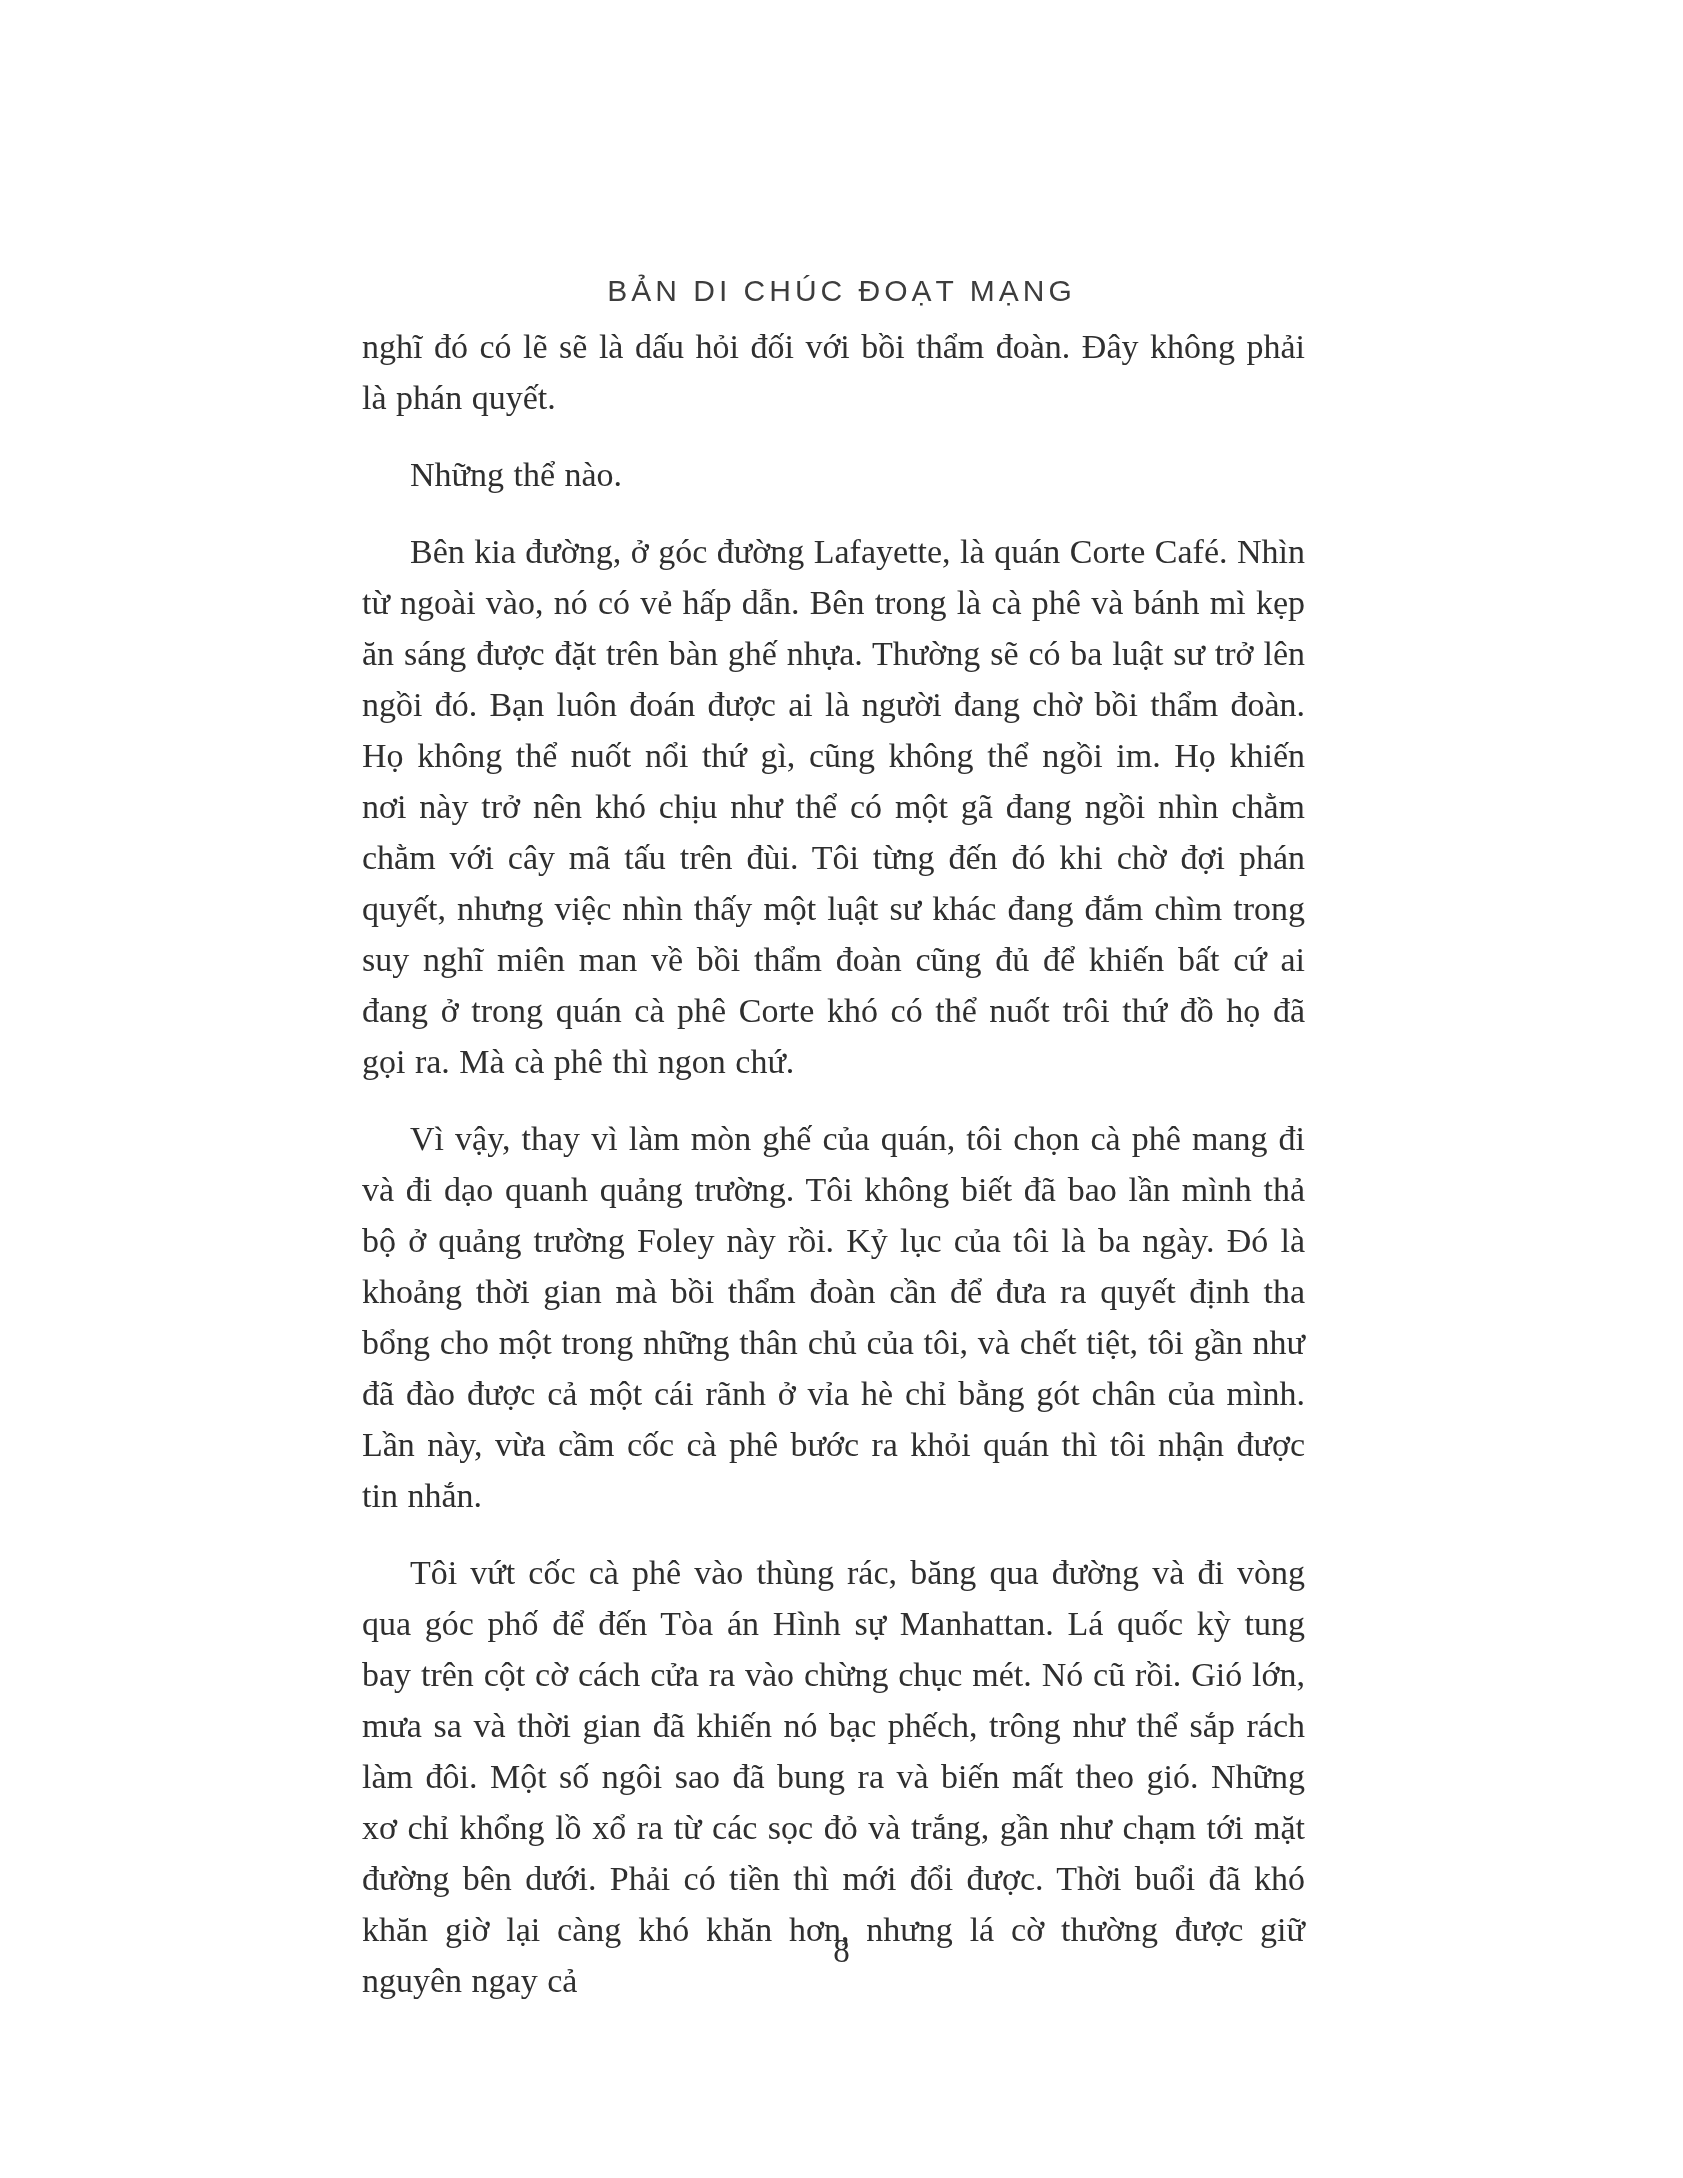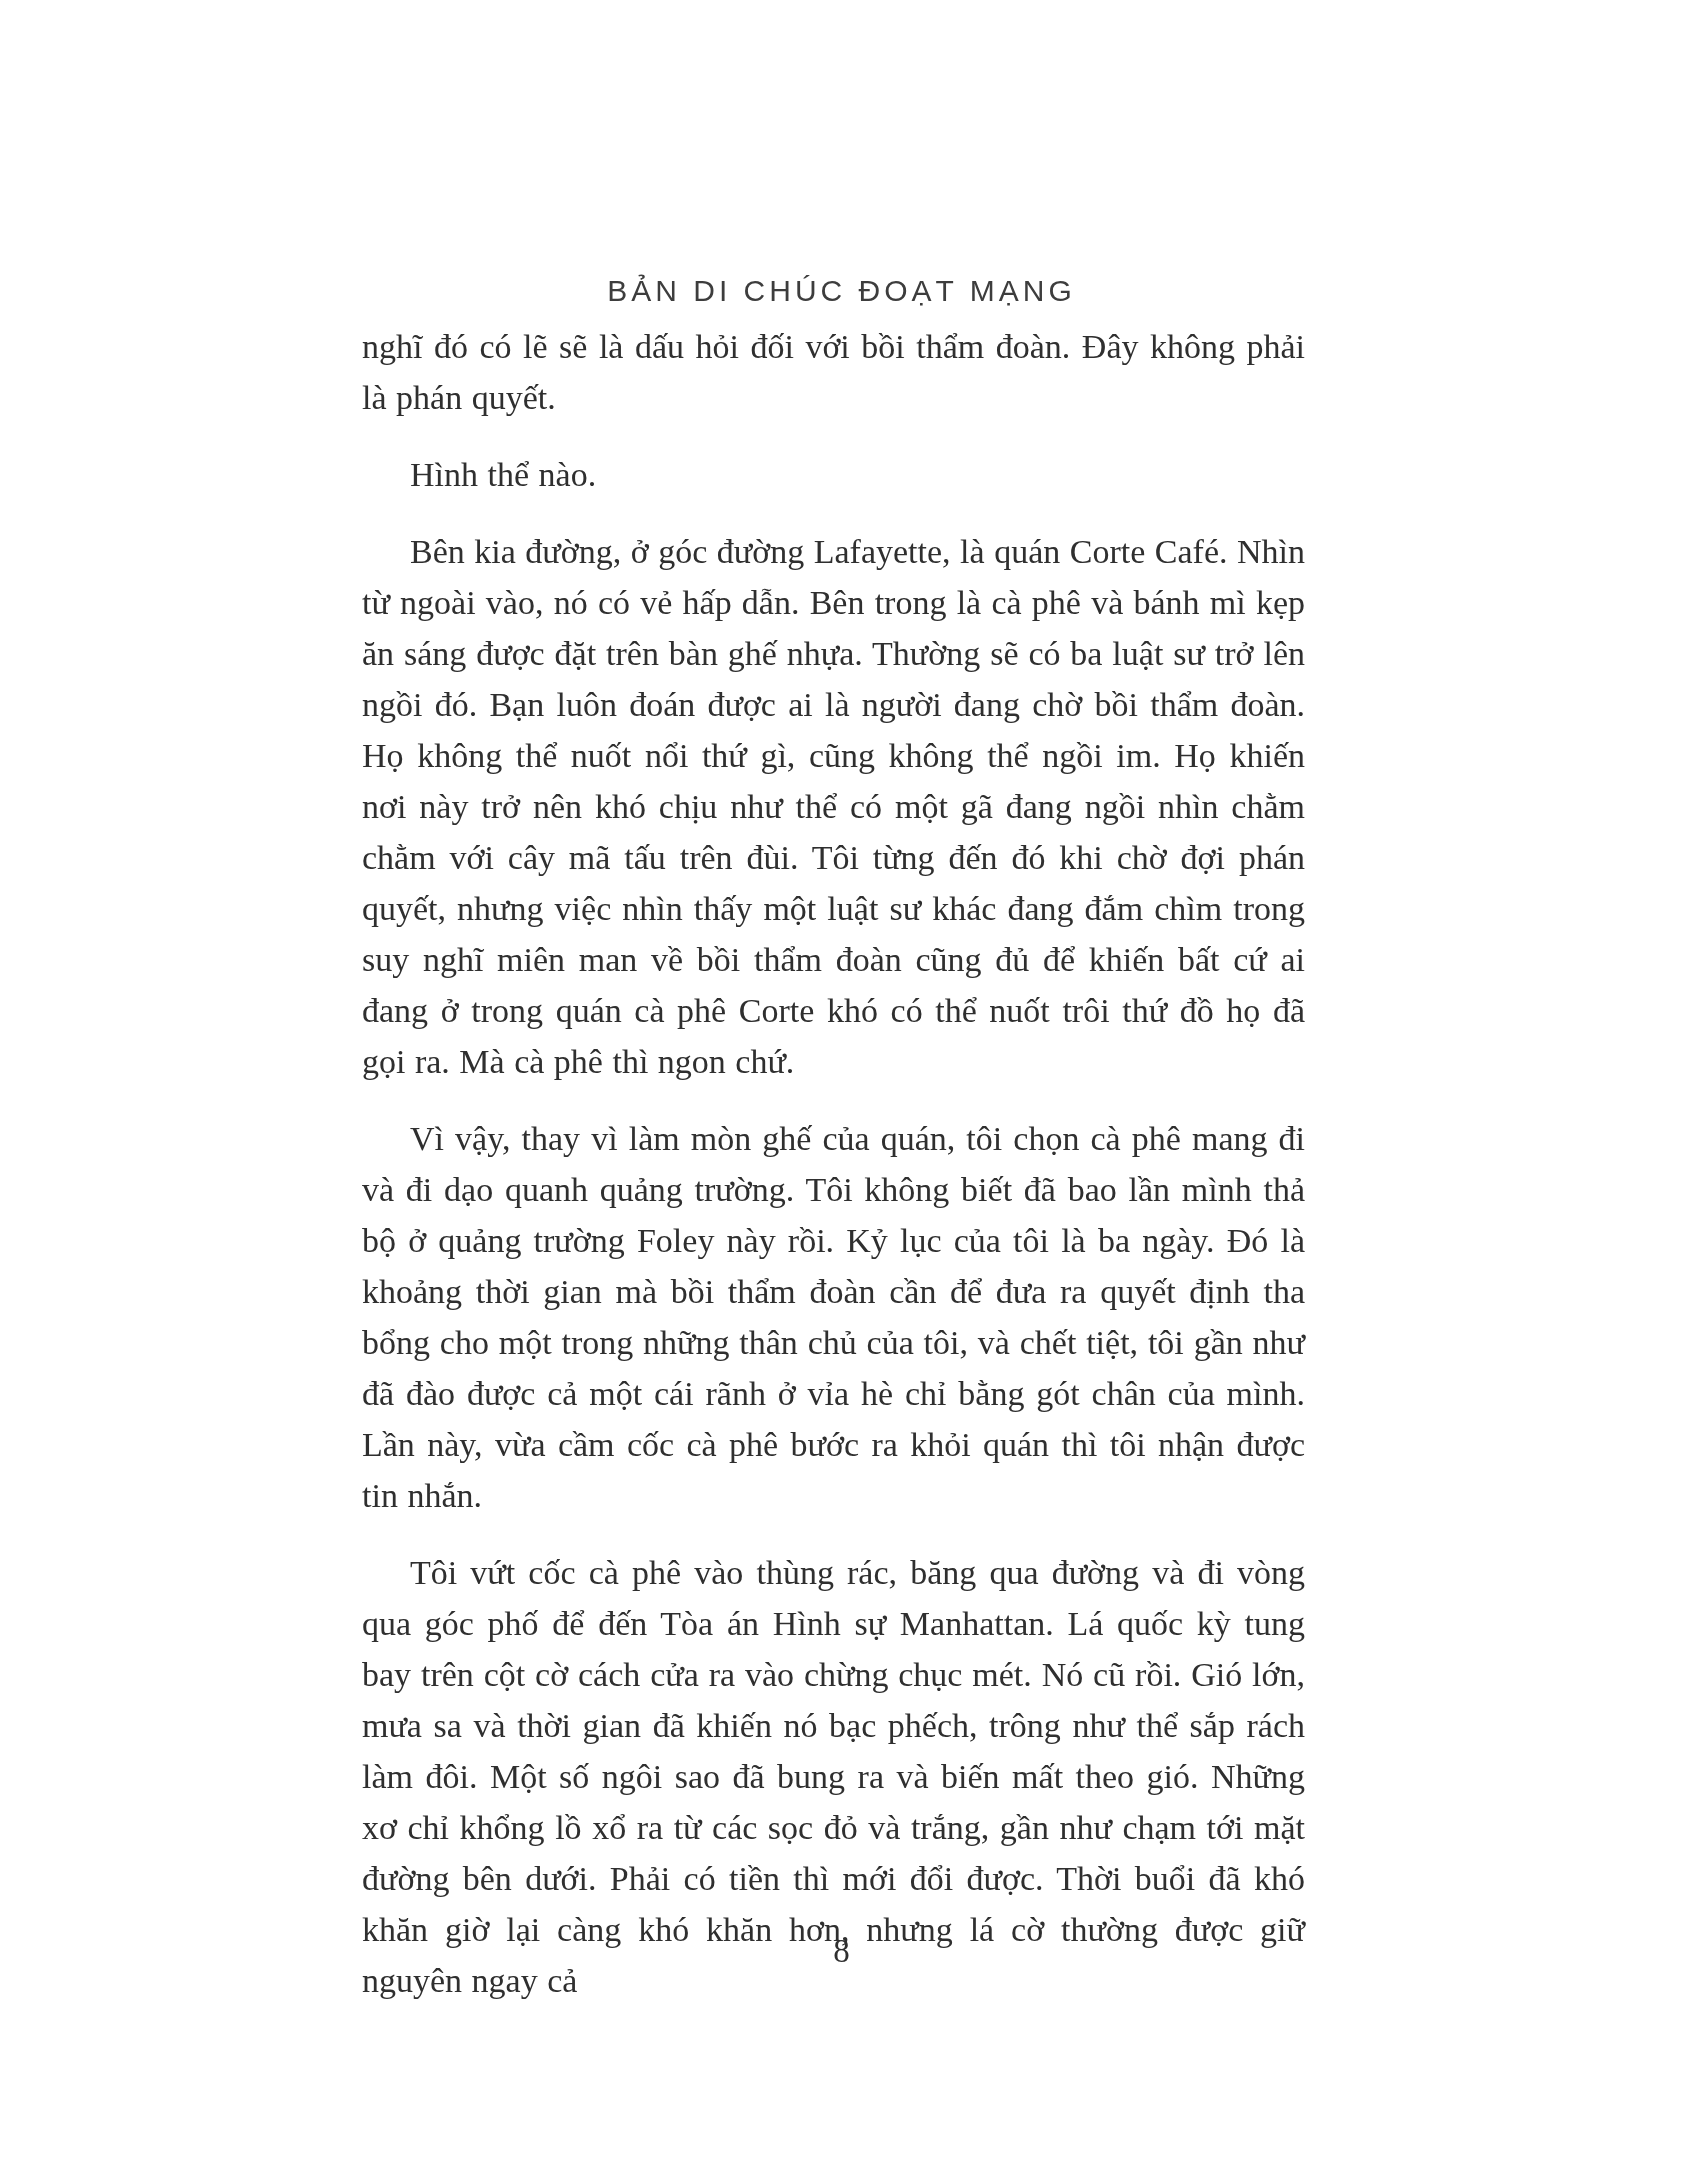--- a/index.html
+++ b/index.html
@@ -65,21 +65,21 @@
   </style>
 </head>
 <body>
 
 <div class="page">
 
   <div class="running-head">BẢN DI CHÚC ĐOẠT MẠNG</div>
 
   <div class="body-text">
     <p class="no-indent">nghĩ đó có lẽ sẽ là dấu hỏi đối với bồi thẩm đoàn. Đây không phải là phán quyết.</p>
-    <p>Hình thể nào.</p>
+    <p>Những thể nào.</p>
     <p>Bên kia đường, ở góc đường Lafayette, là quán Corte Café. Nhìn từ ngoài vào, nó có vẻ hấp dẫn. Bên trong là cà phê và bánh mì kẹp ăn sáng được đặt trên bàn ghế nhựa. Thường sẽ có ba luật sư trở lên ngồi đó. Bạn luôn đoán được ai là người đang chờ bồi thẩm đoàn. Họ không thể nuốt nổi thứ gì, cũng không thể ngồi im. Họ khiến nơi này trở nên khó chịu như thể có một gã đang ngồi nhìn chằm chằm với cây mã tấu trên đùi. Tôi từng đến đó khi chờ đợi phán quyết, nhưng việc nhìn thấy một luật sư khác đang đắm chìm trong suy nghĩ miên man về bồi thẩm đoàn cũng đủ để khiến bất cứ ai đang ở trong quán cà phê Corte khó có thể nuốt trôi thứ đồ họ đã gọi ra. Mà cà phê thì ngon chứ.</p>
     <p>Vì vậy, thay vì làm mòn ghế của quán, tôi chọn cà phê mang đi và đi dạo quanh quảng trường. Tôi không biết đã bao lần mình thả bộ ở quảng trường Foley này rồi. Kỷ lục của tôi là ba ngày. Đó là khoảng thời gian mà bồi thẩm đoàn cần để đưa ra quyết định tha bổng cho một trong những thân chủ của tôi, và chết tiệt, tôi gần như đã đào được cả một cái rãnh ở vỉa hè chỉ bằng gót chân của mình. Lần này, vừa cầm cốc cà phê bước ra khỏi quán thì tôi nhận được tin nhắn.</p>
     <p>Tôi vứt cốc cà phê vào thùng rác, băng qua đường và đi vòng qua góc phố để đến Tòa án Hình sự Manhattan. Lá quốc kỳ tung bay trên cột cờ cách cửa ra vào chừng chục mét. Nó cũ rồi. Gió lớn, mưa sa và thời gian đã khiến nó bạc phếch, trông như thể sắp rách làm đôi. Một số ngôi sao đã bung ra và biến mất theo gió. Những xơ chỉ khổng lồ xổ ra từ các sọc đỏ và trắng, gần như chạm tới mặt đường bên dưới. Phải có tiền thì mới đổi được. Thời buổi đã khó khăn giờ lại càng khó khăn hơn, nhưng lá cờ thường được giữ nguyên ngay cả</p>
   </div>
 
   <div class="page-number">8</div>
 
 </div>
 
 

